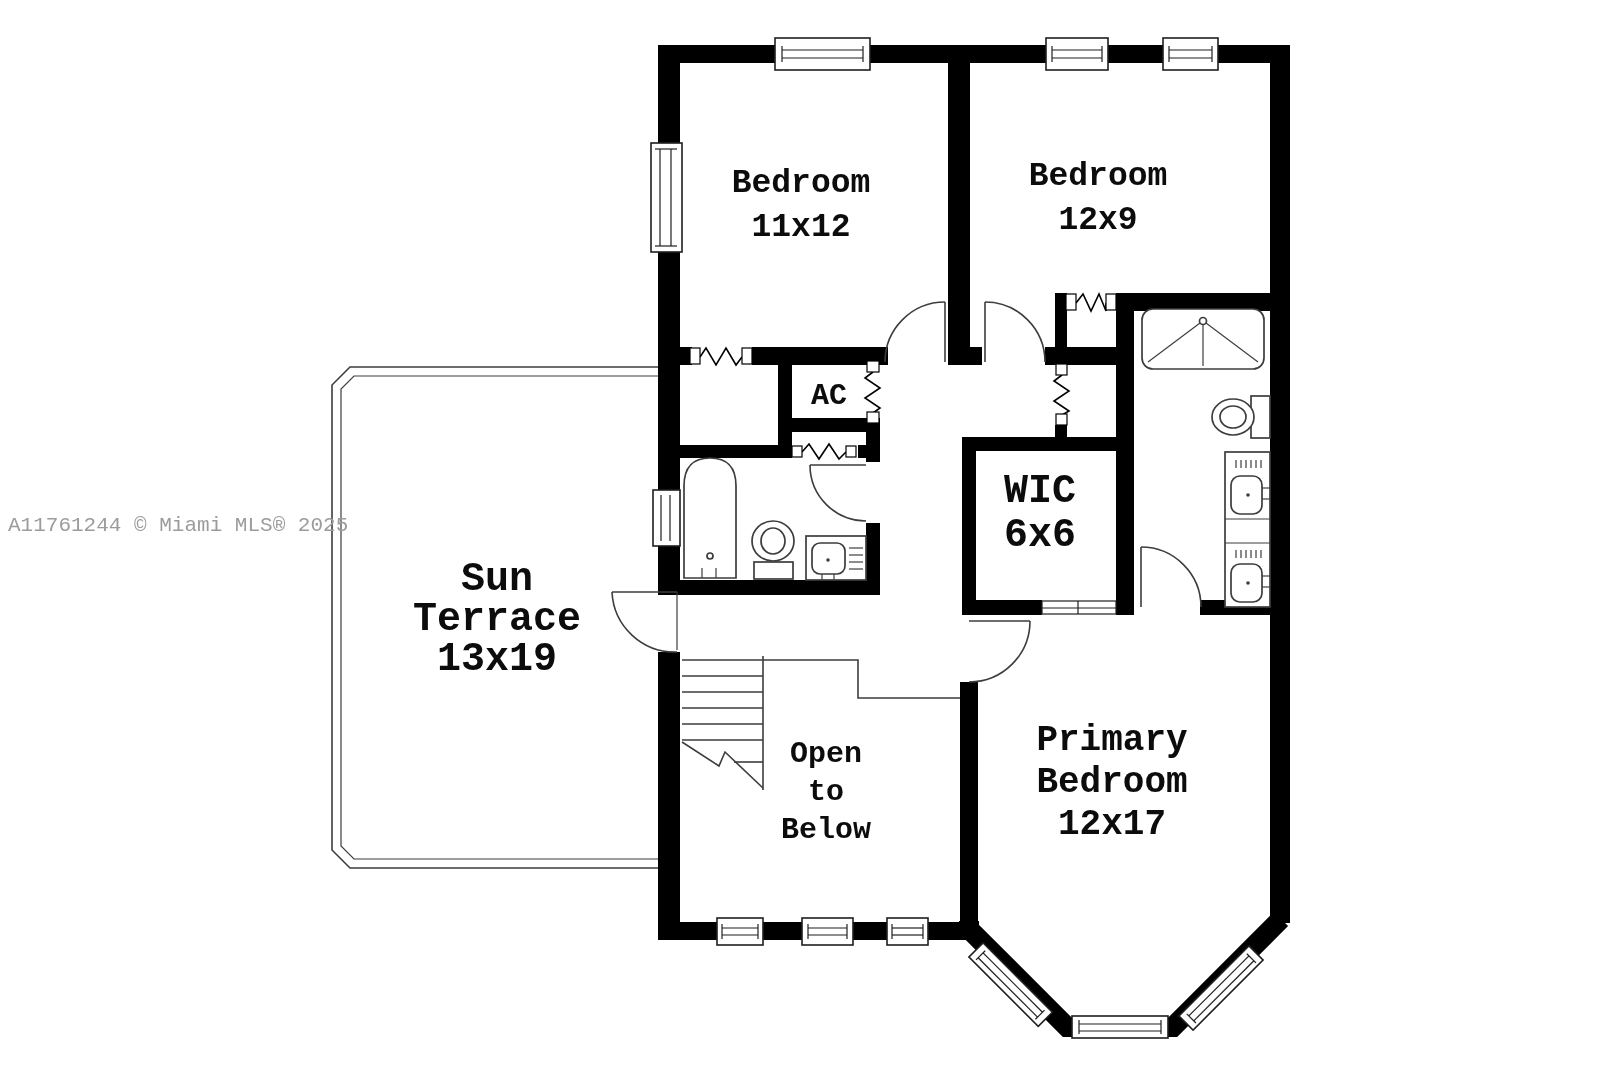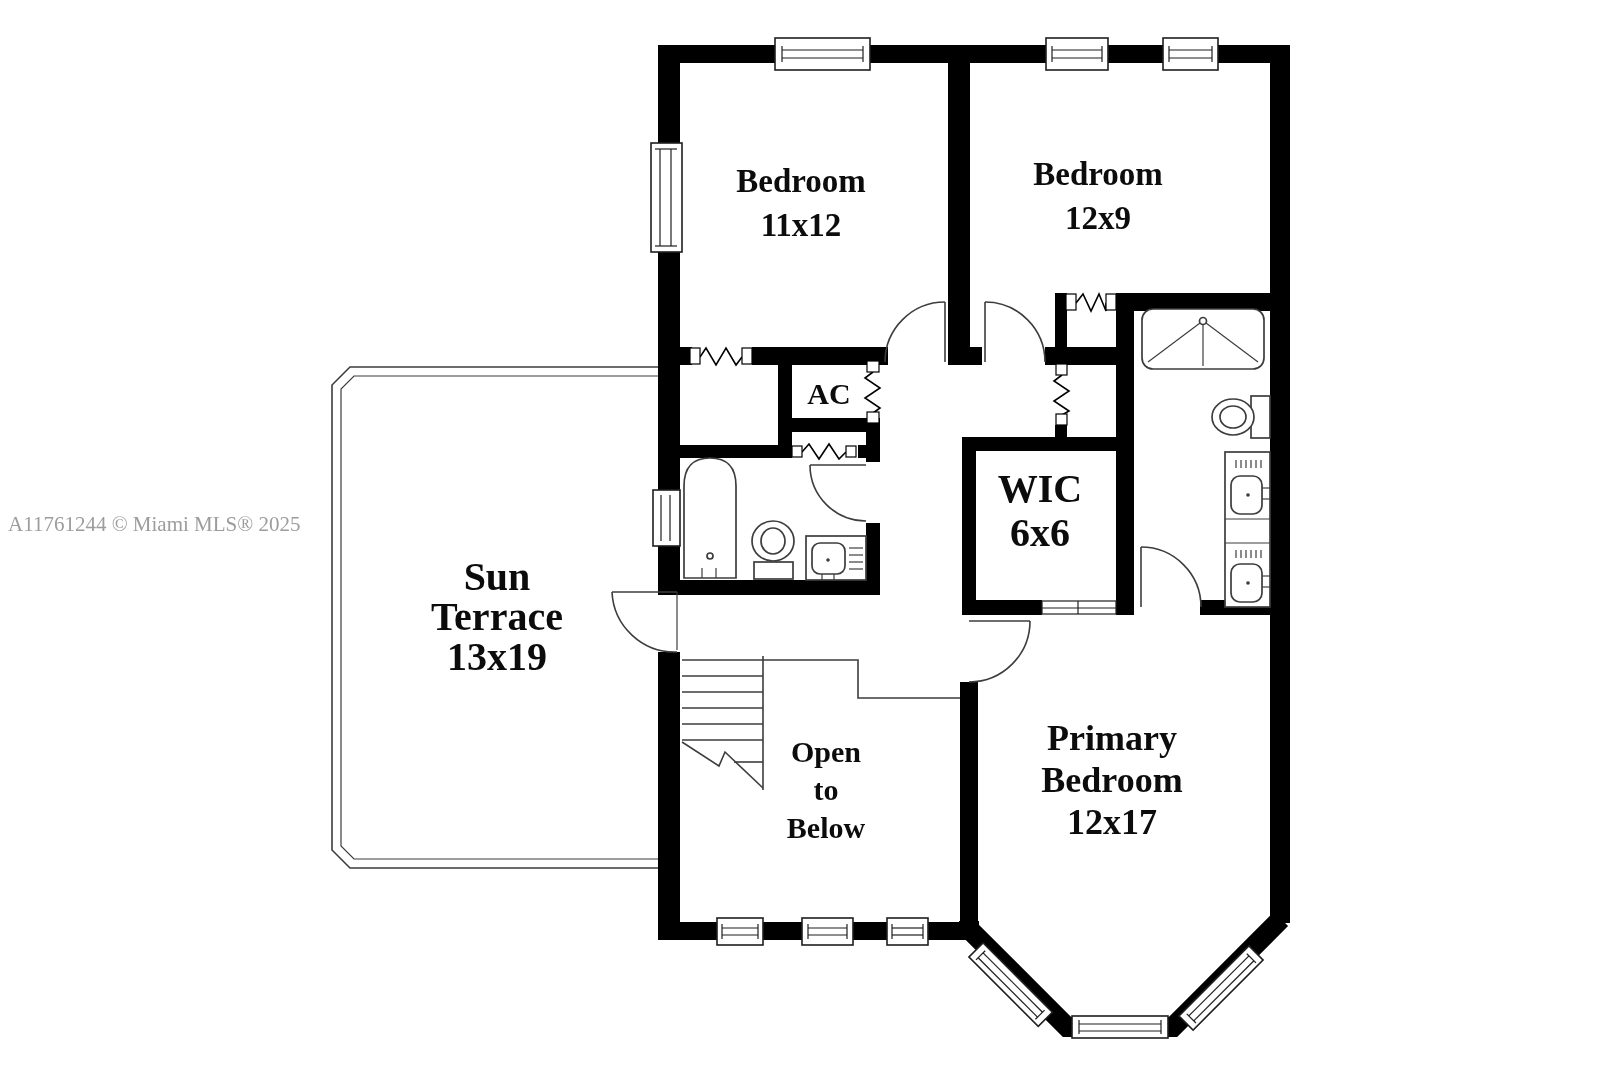--- a/index.html
+++ b/index.html
@@ -1,17 +1,17 @@
 <!DOCTYPE html>
 <html><head>
 <meta charset="utf-8">
 <style>
   html,body{margin:0;padding:0;background:#ffffff;}
   .page{position:relative;width:1600px;height:1066px;background:#ffffff;overflow:hidden;
-        font-family:Liberation Serif, serif;}
+        font-family:Liberation Mono, monospace;}
   svg{position:absolute;left:0;top:0;}
   .wall{fill:#000000;stroke:none;}
   .jamb{fill:#ffffff;stroke:#000000;stroke-width:1.2;}
   .thin{stroke:#3d3d3d;stroke-width:1.6;fill:none;}
   .thin2{stroke:#3d3d3d;stroke-width:1.2;fill:none;}
   .fix{stroke:#3d3d3d;stroke-width:1.7;fill:#ffffff;}
   .win{fill:#ffffff;stroke:#1f1f1f;stroke-width:1.6;}
   .winline{stroke:#1f1f1f;stroke-width:1.2;fill:none;}
   .zig{stroke:#000000;stroke-width:1.6;fill:none;}
   text{fill:#0c0c0c;font-weight:bold;text-anchor:middle;}

